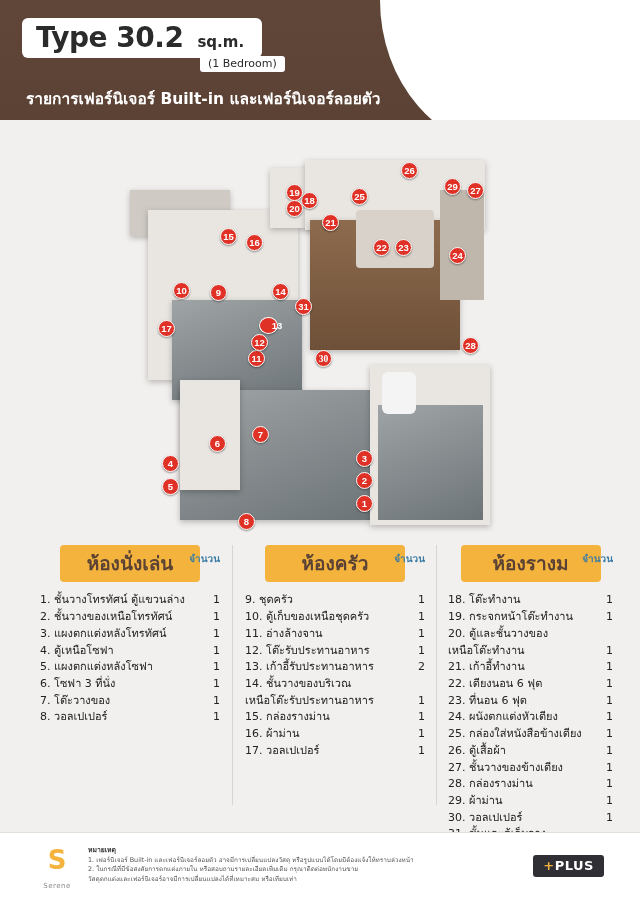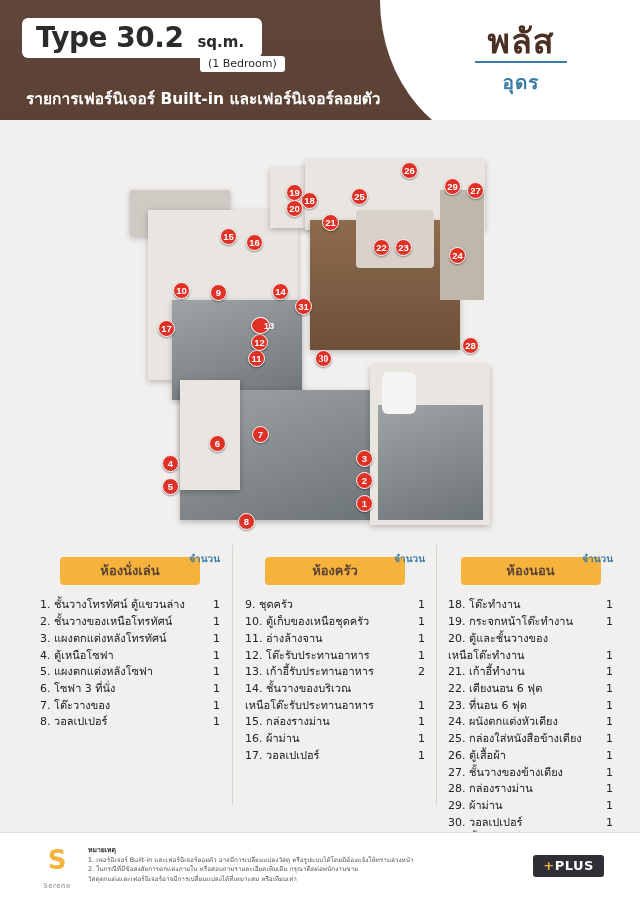--- a/index.html
+++ b/index.html
@@ -90,22 +90,22 @@
   
   .lists {
     position:absolute; left:0; top:545px; width:640px; height:290px;
   }
   .col { position:absolute; top:0; }
   .col-1 { left:40px;  width:180px; }
   .col-2 { left:245px; width:180px; }
   .col-3 { left:448px; width:165px; }
   .col-head {
     background:#f3b33d; color:#5b4234; font-weight:bold;
-    font-size:13px; text-align:center; border-radius:4px;
-    padding:3px 6px 4px; width:140px; margin:12px auto;
+    font-size:19px; text-align:center; border-radius:4px;
+    padding:3px 6px 4px; width:140px; margin:0 auto;
   }
   .qty-label {
     position:absolute; top:6px; right:0; font-size:10px; color:#3a7ca5; font-weight:bold;
   }
   .items { margin-top:10px; font-size:11px; color:#222; }
   .item {
     display:flex; justify-content:space-between; align-items:flex-start;
     line-height:1.45; padding:0.4px 0;
   }
   .item .txt { padding-right:6px; }
@@ -149,25 +149,20 @@
     <span class="title-main">Type 30.2</span>
     <span class="title-unit">sq.m.</span>
   </div>
   <div class="title-sub">(1 Bedroom)</div>
 
   <div class="header-line1">รายการเฟอร์นิเจอร์ Built-in และเฟอร์นิเจอร์ลอยตัว</div>
   <div class="header-line2">
     <span>จำนวน </span><span class="hl">31</span><span> รายการ</span>
   </div>
 
-  <div class="brand">
-    <div class="brand-main">พลัส</div>
-    <div class="brand-rule"></div>
-    <div class="brand-sub">อุดร</div>
-  </div>
 </div>
 
 <div class="plan">
   <div class="plan-img">
 
     <div class="blk wall-dark shadow" style="left:10px;  top:40px;  width:100px; height:46px;"></div>
     <div class="blk wall shadow" style="left:28px;  top:60px;  width:150px; height:170px;"></div>
     <div class="blk floor-tile shadow" style="left:52px; top:150px; width:130px; height:100px;"></div>
 
     <div class="blk wall shadow" style="left:150px; top:18px;  width:60px;  height:60px;"></div>
@@ -188,21 +183,21 @@
         <div class="dot" style="left: 236px; top: 300px;">3</div>
         <div class="dot" style="left: 42px; top: 305px;">4</div>
         <div class="dot" style="left: 42px; top: 328px;">5</div>
         <div class="dot" style="left: 89px; top: 285px;">6</div>
         <div class="dot" style="left: 132px; top: 276px;">7</div>
         <div class="dot" style="left: 118px; top: 363px;">8</div>
         <div class="dot" style="left: 90px; top: 134px;">9</div>
         <div class="dot" style="left: 53px; top: 132px;">10</div>
         <div class="dot" style="left: 128px; top: 200px;">11</div>
         <div class="dot" style="left: 131px; top: 184px;">12</div>
-        <div class="dot" style="left: 131px; top: 167px; padding-left: 17px;">13</div>
+        <div class="dot" style="left: 139px; top: 167px; padding-left: 17px;">13</div>
         <div class="dot" style="left: 152px; top: 133px;">14</div>
         <div class="dot" style="left: 100px; top: 78px;">15</div>
         <div class="dot" style="left: 126px; top: 84px;">16</div>
         <div class="dot" style="left: 38px; top: 170px;">17</div>
         <div class="dot" style="left: 181px; top: 42px;">18</div>
         <div class="dot" style="left: 166px; top: 34px;">19</div>
         <div class="dot" style="left: 166px; top: 50px;">20</div>
         <div class="dot" style="left: 202px; top: 64px;">21</div>
         <div class="dot" style="left: 253px; top: 89px;">22</div>
         <div class="dot" style="left: 275px; top: 89px;">23</div>
@@ -302,21 +297,21 @@
           <span class="qty">1</span>
         </div>
         <div class="item">
           <span class="txt">17. วอลเปเปอร์</span>
           <span class="qty">1</span>
         </div>
       </div>
   </div>
 
   <div class="col col-3">
-    <div class="col-head">ห้องนอน</div>
+    <div class="col-head">ห้องรางม</div>
     <div class="qty-label">จำนวน</div>
     <div class="items" id="items-2">
         <div class="item">
           <span class="txt">18. โต๊ะทำงาน</span>
           <span class="qty">1</span>
         </div>
         <div class="item">
           <span class="txt">19. กระจกหน้าโต๊ะทำงาน</span>
           <span class="qty">1</span>
         </div>

